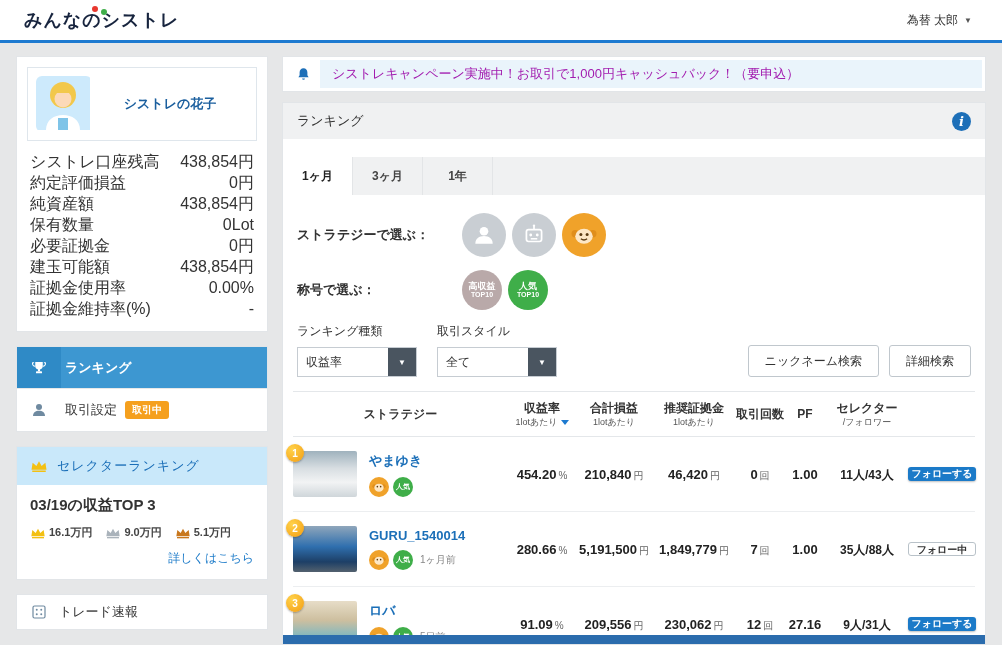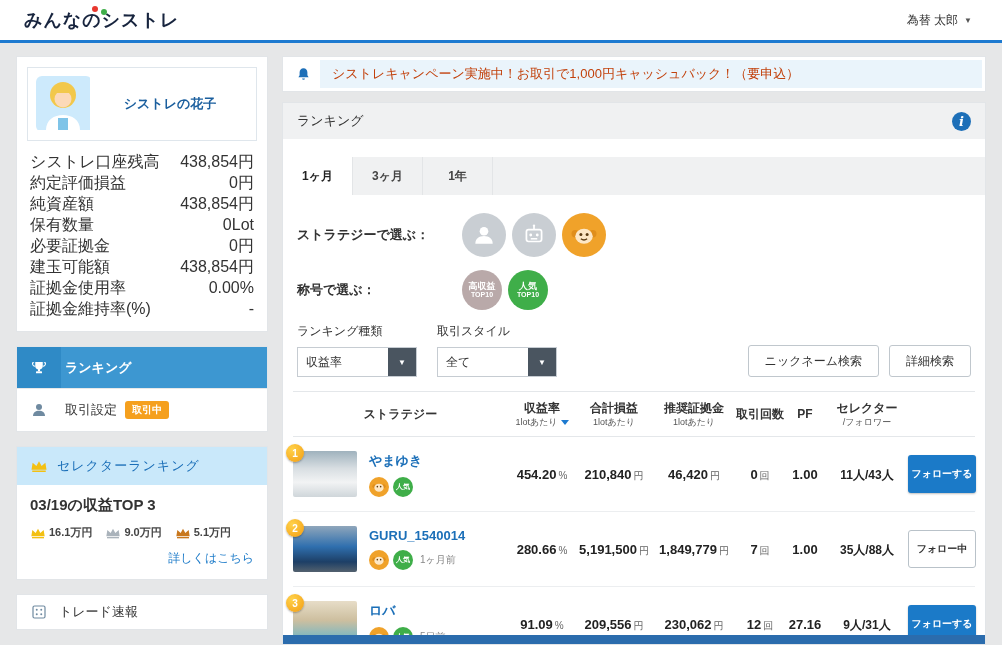--- a/index.html
+++ b/index.html
@@ -63,21 +63,21 @@
   
   .news-item { display:flex; align-items:center; gap:11px; height:34px; padding:0 13px;
                font-size:13px; color:#333; cursor:pointer; }
 
   
   .main { flex:1; min-width:0; display:flex; flex-direction:column; gap:10px; }
   .notice { flex:0 0 36px; height:36px; background:#fff; border:1px solid #e2e5e8;
             display:flex; align-items:center; padding:3px; }
   .bell-wrap { width:34px; display:flex; align-items:center; justify-content:center; }
   .notice-band { flex:1; height:28px; background:#eaf4fb; display:flex; align-items:center;
-                 padding:0 12px; font-size:13px; color:#c2410c; cursor:pointer; }
+                 padding:0 12px; font-size:13px; color:#a21caf; cursor:pointer; }
 
   .ranking-panel { flex:1; display:flex; flex-direction:column; overflow:hidden; position:relative; }
   .rank-header { background:#f0f1f2; height:36px; flex:0 0 36px; display:flex; align-items:center;
                  justify-content:space-between; padding:0 14px; font-size:13px; color:#333; }
   .info-icon { width:19px; height:19px; border-radius:50%; background:#1d6fb8; color:#fff;
                font-family:"DejaVu Serif","Liberation Serif",serif; font-style:italic; font-weight:bold;
                font-size:13px; display:flex; align-items:center; justify-content:center; cursor:pointer; }
   .tabs-bar { margin-top:18px; background:#f0f1f2; display:flex; height:38px; flex:0 0 38px; }
   .ptab { width:70px; display:flex; align-items:center; justify-content:center; font-size:12px;
           font-weight:bold; color:#444; border-right:1px solid #e3e5e7; cursor:pointer; }
@@ -144,21 +144,21 @@
   .strat-name { font-size:13px; font-weight:bold; color:#1b6fb8; cursor:pointer; white-space:nowrap; }
   .strat-icons { display:flex; align-items:center; gap:4px; }
   .mini-circle { width:20px; height:20px; border-radius:50%; display:flex; align-items:center;
                  justify-content:center; overflow:hidden; }
   .mini-monkey { background:#f0a22a; }
   .mini-popular { background:#3fae49; color:#fff; font-size:7px; font-weight:bold; }
   .time-ago { font-size:10px; color:#888; margin-left:3px; }
   .num { font-size:13px; font-weight:bold; color:#222; }
   .unit { font-size:10px; color:#666; margin-left:2px; }
   .sel-count { font-size:12px; font-weight:bold; color:#222; }
-  .follow-btn { width:68px; height:38px; border:none; border-radius:3px; background:#1b7ac8; color:#fff;
+  .follow-btn { width:68px; height:14px; border:none; border-radius:3px; background:#1b7ac8; color:#fff;
                 font-size:10px; font-weight:bold; cursor:pointer; font-family:inherit;
                 box-shadow:0 1px 2px rgba(0,0,0,.25); }
   .follow-btn.following { background:#fff; color:#333; border:1px solid #b9c2c9; box-shadow:none; }
   .bottom-strip { position:absolute; left:0; right:0; bottom:0; height:9px; background:#2b6cad; }
 </style>
 </head>
 <body>
 
 <div class="page">
 

